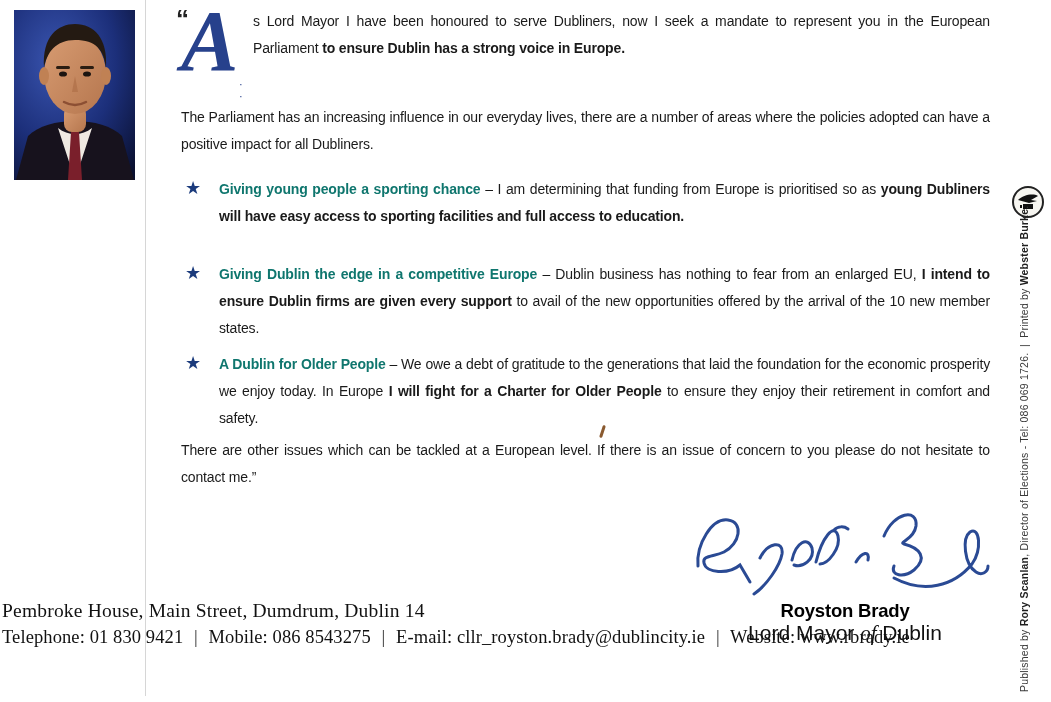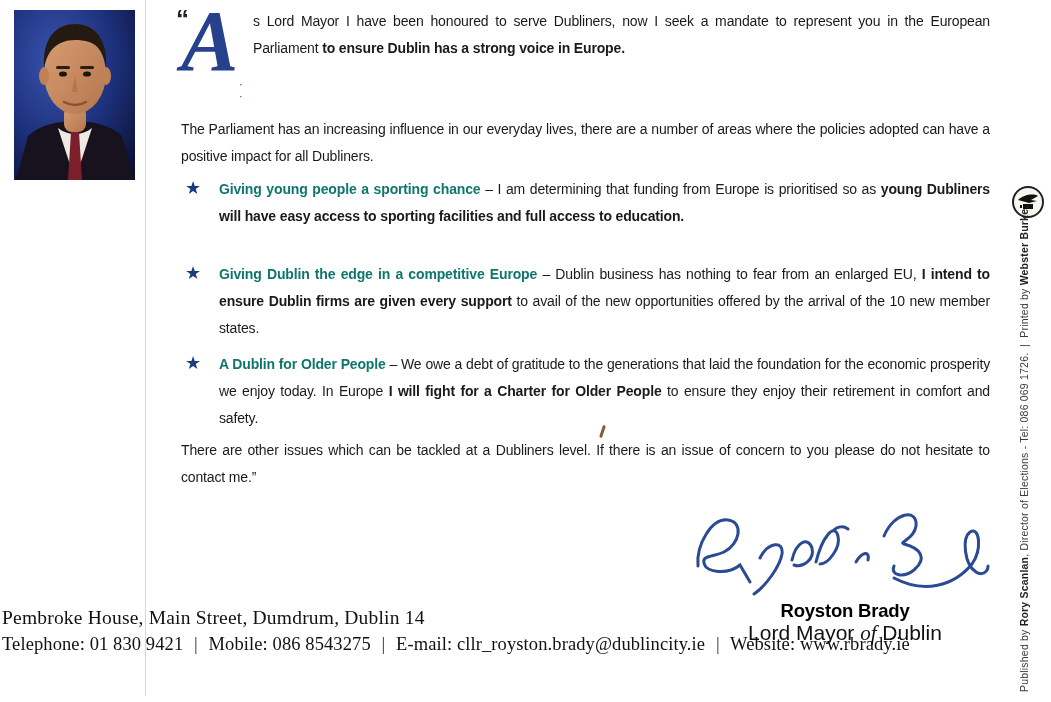--- a/index.html
+++ b/index.html
@@ -37,21 +37,21 @@
     font-family:"Liberation Serif", serif; font-style:italic;
     font-size:86px; line-height:66px; color:#27418c; font-weight:bold;
   }
   .open-quote {
     position:absolute; left:-5px; top:-4px;
     font-size:26px; color:#222; font-family:"Liberation Sans",sans-serif; font-weight:bold;
   }
   .stray-dots { position:absolute; left:58px; top:70px; color:#27418c; font-size:11px; letter-spacing:3px; }
 
   
-  .intro-block   { top:116px; }
+  .intro-block   { top:104px; }
   .closing-block { top:437px; }
 
   
   .bullet { position:absolute; left:0; width:809px; padding-left:38px; }
   .bullet .star { position:absolute; left:4px; top:1px; color:#1b3b7c; font-size:18px; }
   .bullet-heading { color:#0f766e; font-weight:bold; }
   .b1 { top:176px; }
   .b2 { top:261px; }
   .b3 { top:351px; }
   .b3 p.justify { text-align-last:justify; }
@@ -67,21 +67,21 @@
   .sig-name  { position:absolute; left:700px; top:600px; width:290px; text-align:center;
                font-size:18.5px; font-weight:bold; color:#000000; letter-spacing:-0.2px; }
   .sig-title { position:absolute; left:700px; top:621px; width:290px; text-align:center;
                font-size:21px; color:#111; }
   .sig-title .of { font-style:italic; font-family:"Liberation Serif", serif; }
 
   
   .hq { position:absolute; left:2px; top:596px; width:960px;
         font-family:"Liberation Serif", serif; color:#111; }
   .hq-heading { font-size:20.5px; font-weight:bold; letter-spacing:0.2px; }
-  .hq-line    { font-size:19.5px; margin-top:11px; letter-spacing:0.2px; }
+  .hq-line    { font-size:19.5px; margin-top:4px; letter-spacing:0.2px; }
   .hq-line sup { font-size:11px; }
   .hq-contact { font-size:18.5px; margin-top:5px; letter-spacing:0.1px; }
   .hq-contact .pipe { padding:0 6px; color:#333; }
 
   
   .side-emblem { position:absolute; left:1011px; top:183px; }
   .side-text {
     position:absolute; left:1018px; top:230px; height:462px;
     writing-mode:vertical-rl; transform:rotate(180deg);
     font-size:10.5px; color:#3a3a3a; white-space:nowrap; letter-spacing:0.2px;
@@ -165,21 +165,21 @@
   </div>
 
   <div class="bullet b3">
     <span class="star">★</span>
     <p class="justify">
       <span class="bullet-heading">A Dublin for Older People</span><span> – </span><span>We owe a debt of gratitude to the generations that laid the foundation for the economic prosperity we enjoy today. In Europe </span><span class="bold">I will fight for a Charter for Older People</span><span> to ensure they enjoy their retirement in comfort and safety.</span>
     </p>
   </div>
 
   <div class="block closing-block">
-    <p class="justify">There are other issues which can be tackled at a Dubliners level. If there is an issue of concern to you please do not hesitate to contact me.”</p>
+    <p class="justify">There are other issues which can be tackled at a European level. If there is an issue of concern to you please do not hesitate to contact me.”</p>
   </div>
 </div>
 
 <div class="ink-mark"></div>
 
 <svg class="signature-svg" width="302" height="98" viewBox="0 0 302 98">
   <g fill="none" stroke="#2a4a94" stroke-width="3" stroke-linecap="round">
     <path d="M10,64 C8,42 24,16 40,18 C56,20 52,42 36,50 C26,55 14,53 16,61 C18,71 40,73 52,63 L62,80"></path>
     <path d="M72,56 C80,40 96,38 94,52 C92,64 78,84 66,92"></path>
     <path d="M104,58 C108,40 120,34 124,46 C127,58 114,66 106,63"></path>

